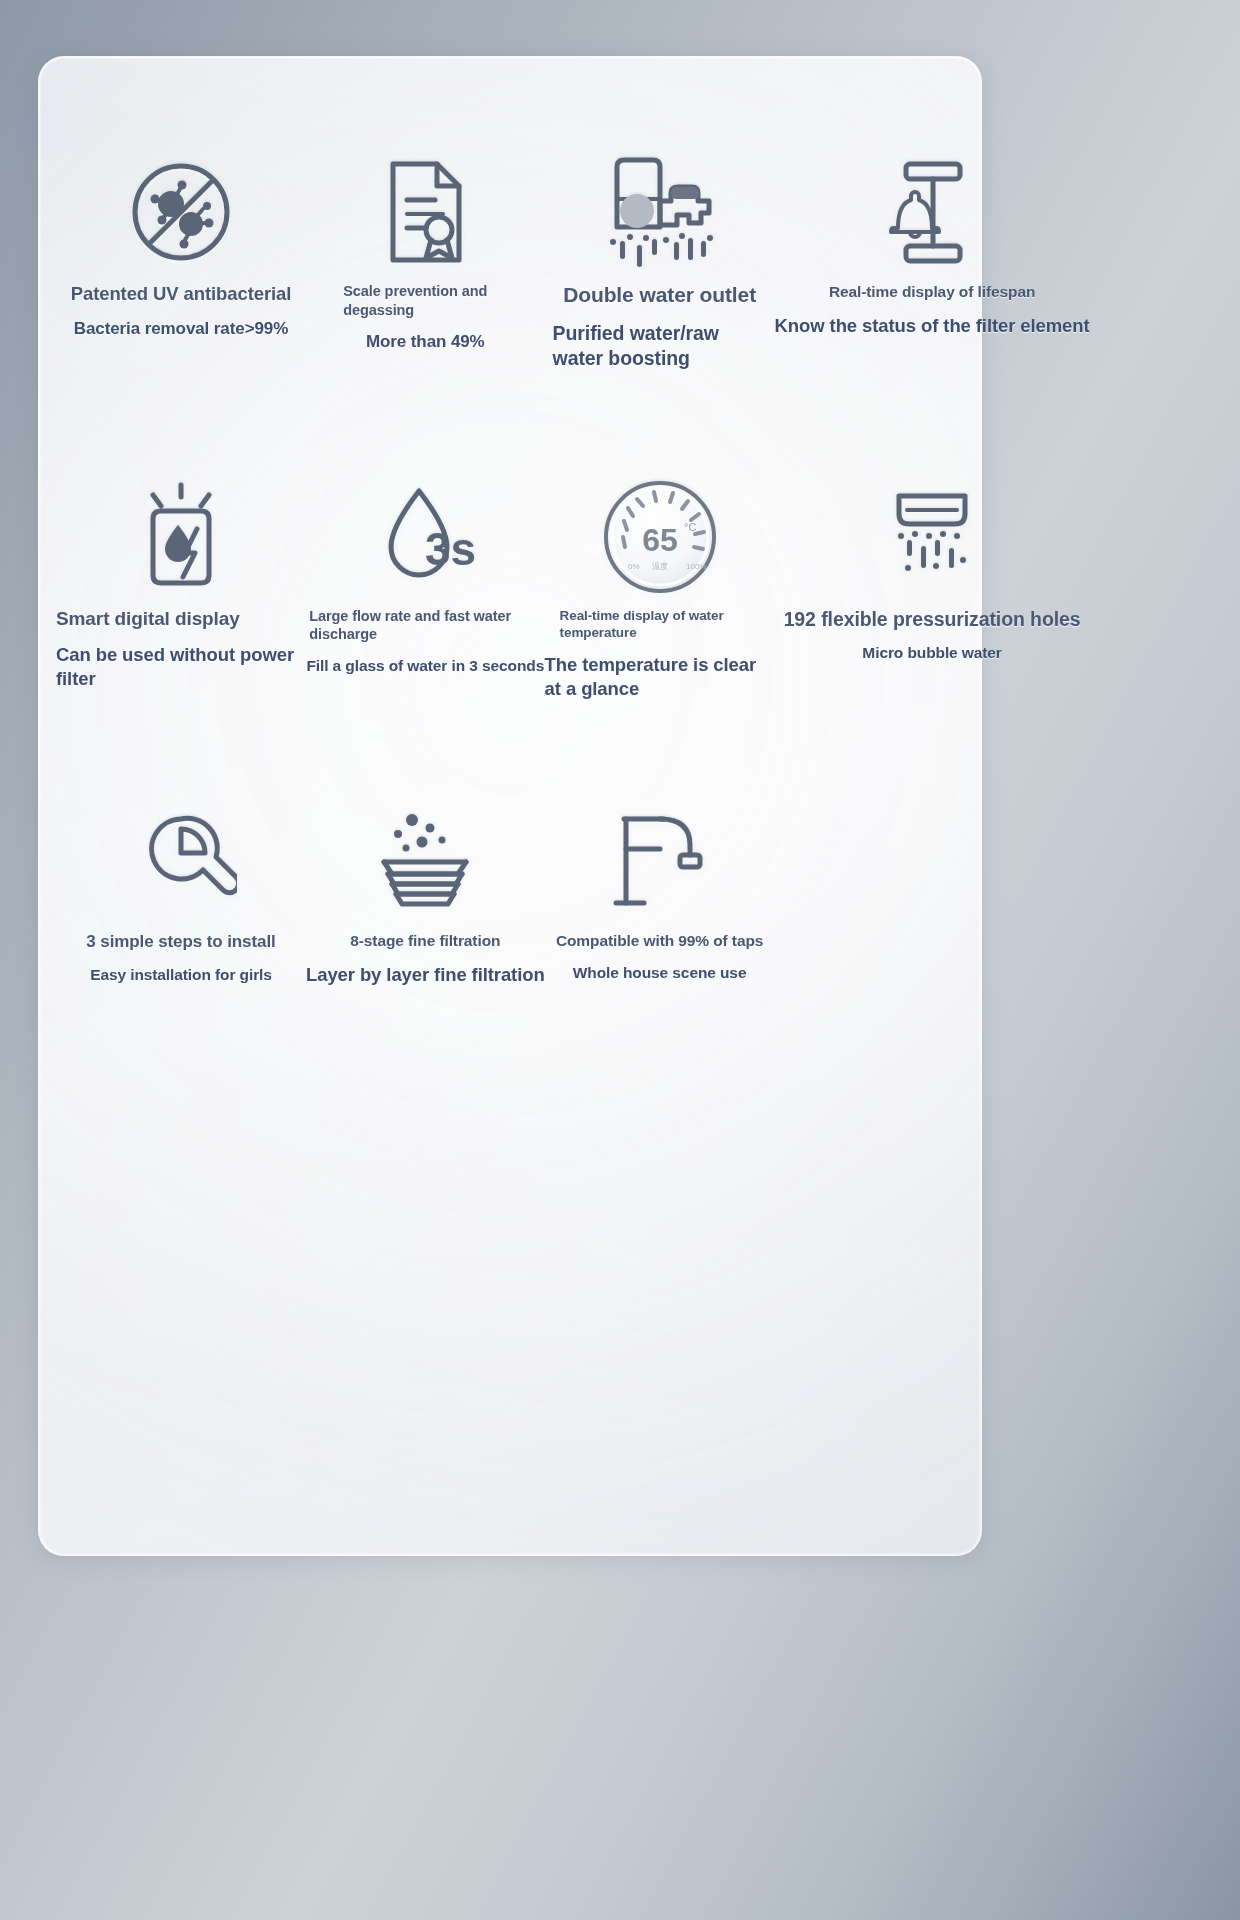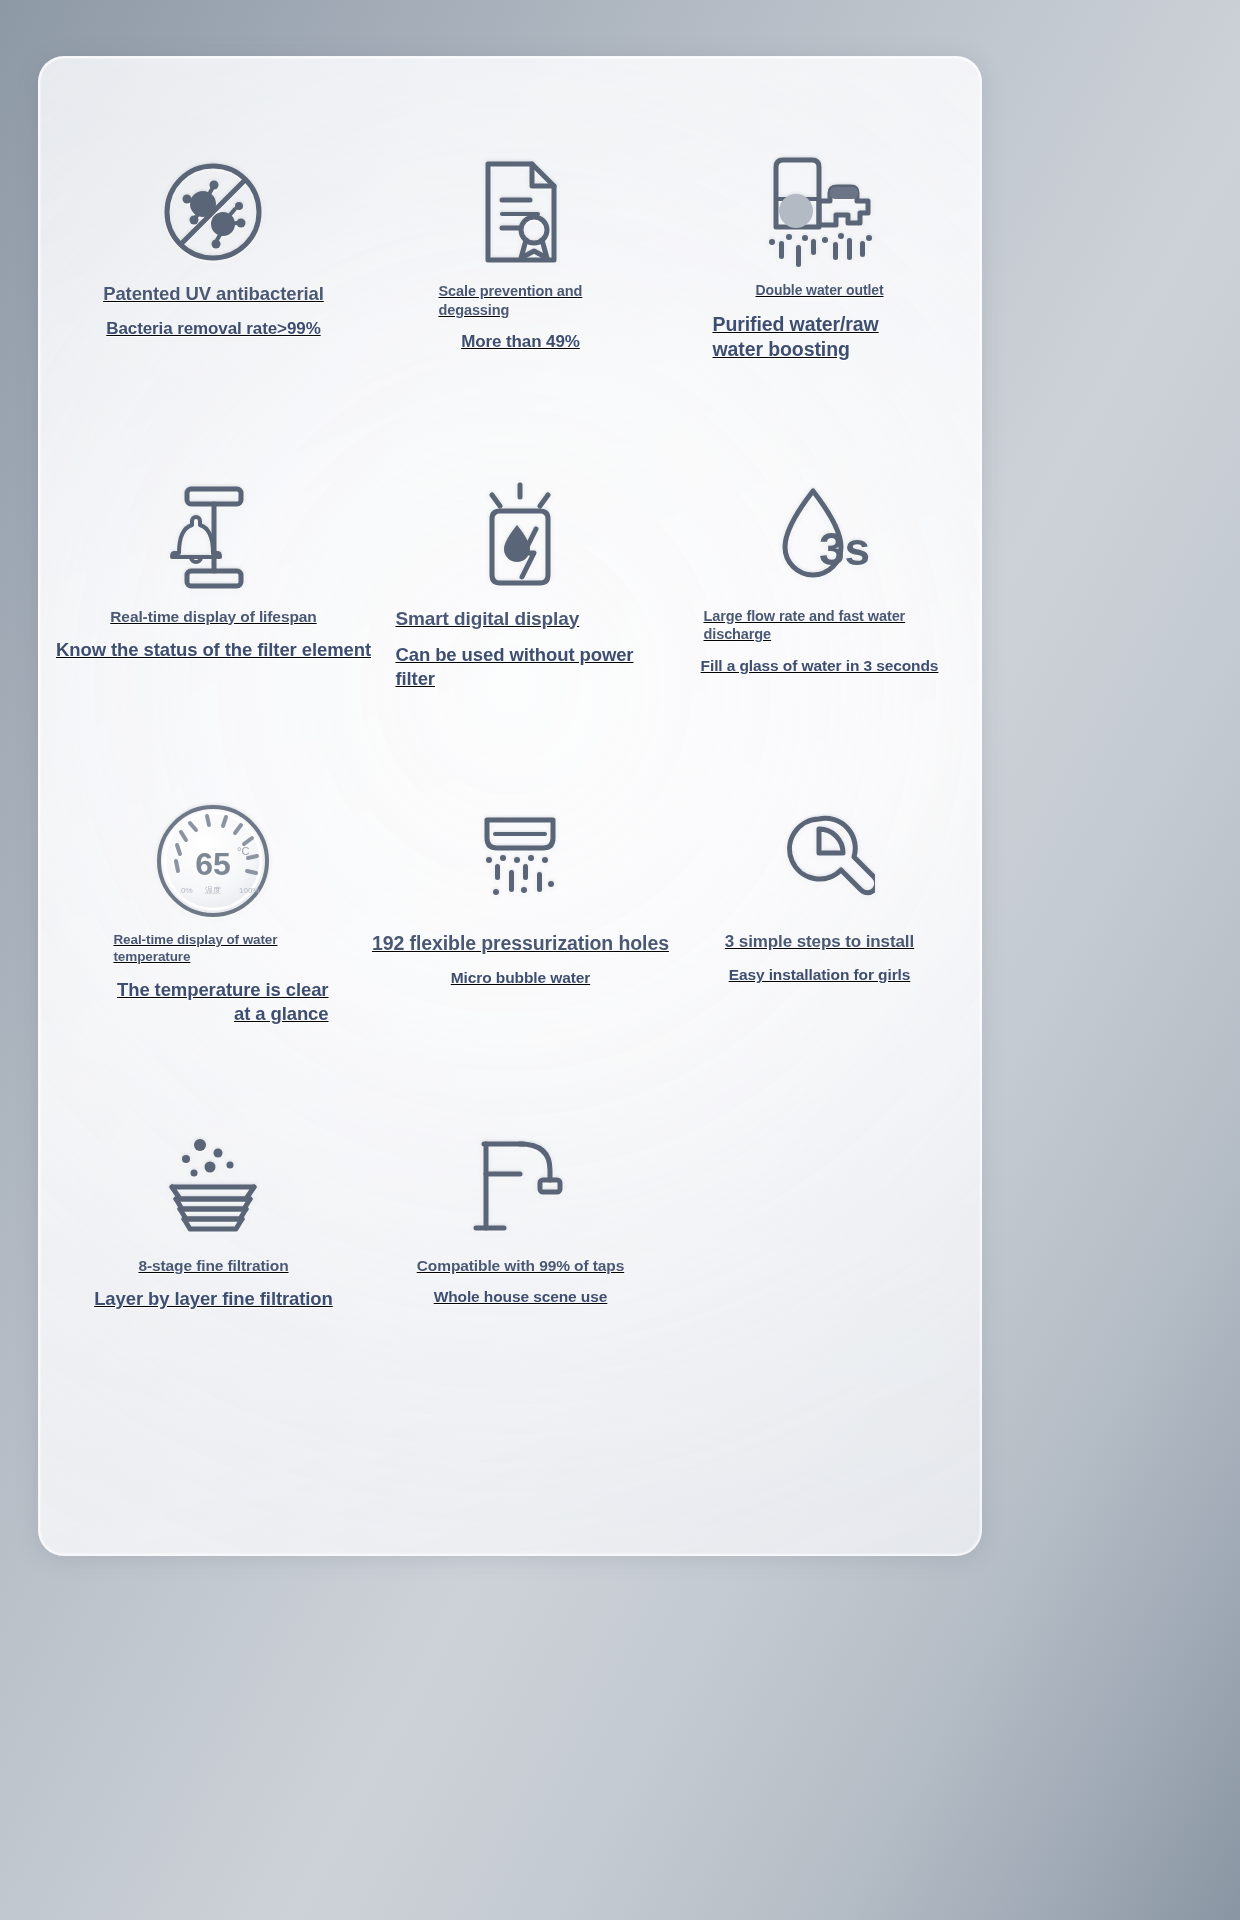--- a/index.html
+++ b/index.html
@@ -77,25 +77,24 @@
   }
 
   
   #feature-grid {
     position: absolute;
     left: 38px;
     top: 56px;
     width: 944px;
     height: 1500px;
     display: grid;
-    grid-template-columns: repeat(3, 1fr);
+    grid-template-columns: repeat(4, 1fr);
     grid-template-rows: repeat(4, 1fr);
     padding: 92px 13px 110px 18px;
     z-index: 5;
-    text-decoration: underline;
   }
 
   .feature-cell {
     display: flex;
     flex-direction: column;
     align-items: center;
     position: relative;
   }
 
   .icon-wrap {
@@ -132,34 +131,34 @@
     text-shadow: 0 1px 1px rgba(255,255,255,0.85);
   }
 
   
   .c0 .feature-title { font-size: 18.5px; }
   .c0 .feature-sub   { font-size: 17px; }
 
   .c1 .feature-title { font-size: 14.5px; text-align: left; width: 170px; margin-left: 6px; }
   .c1 .feature-sub   { font-size: 17px; }
 
-  .c2 .feature-title { font-size: 14px; text-align: center; }
+  .c2 .feature-title { font-size: 21px; text-align: center; }
   .c2 .feature-sub   { font-size: 19.5px; text-align: left; width: 214px; }
 
   .c3 .feature-title { font-size: 15.5px; }
   .c3 .feature-sub   { font-size: 18.5px; white-space: nowrap; }
 
   .c4 .feature-title { font-size: 19px; text-align: left; width: 250px; }
   .c4 .feature-sub   { font-size: 18.5px; text-align: left; width: 250px; }
 
   .c5 .feature-title { font-size: 14.5px; text-align: left; width: 232px; }
   .c5 .feature-sub   { font-size: 15.5px; white-space: nowrap; }
 
   .c6 .feature-title { font-size: 13.5px; text-align: left; width: 200px; }
-  .c6 .feature-sub   { font-size: 18.5px; text-align: right; width: 230px; }
+  .c6 .feature-sub   { font-size: 18.5px; text-align: left; width: 230px; }
 
   .c7 .feature-title { font-size: 19.5px; white-space: nowrap; }
   .c7 .feature-sub   { font-size: 15.5px; }
 
   .c8 .feature-title { font-size: 17px; white-space: nowrap; text-align: right; }
   .c8 .feature-sub   { font-size: 15.5px; }
 
   .c9 .feature-title  { font-size: 15.5px; }
   .c9 .feature-sub    { font-size: 18.5px; white-space: nowrap; }
 

